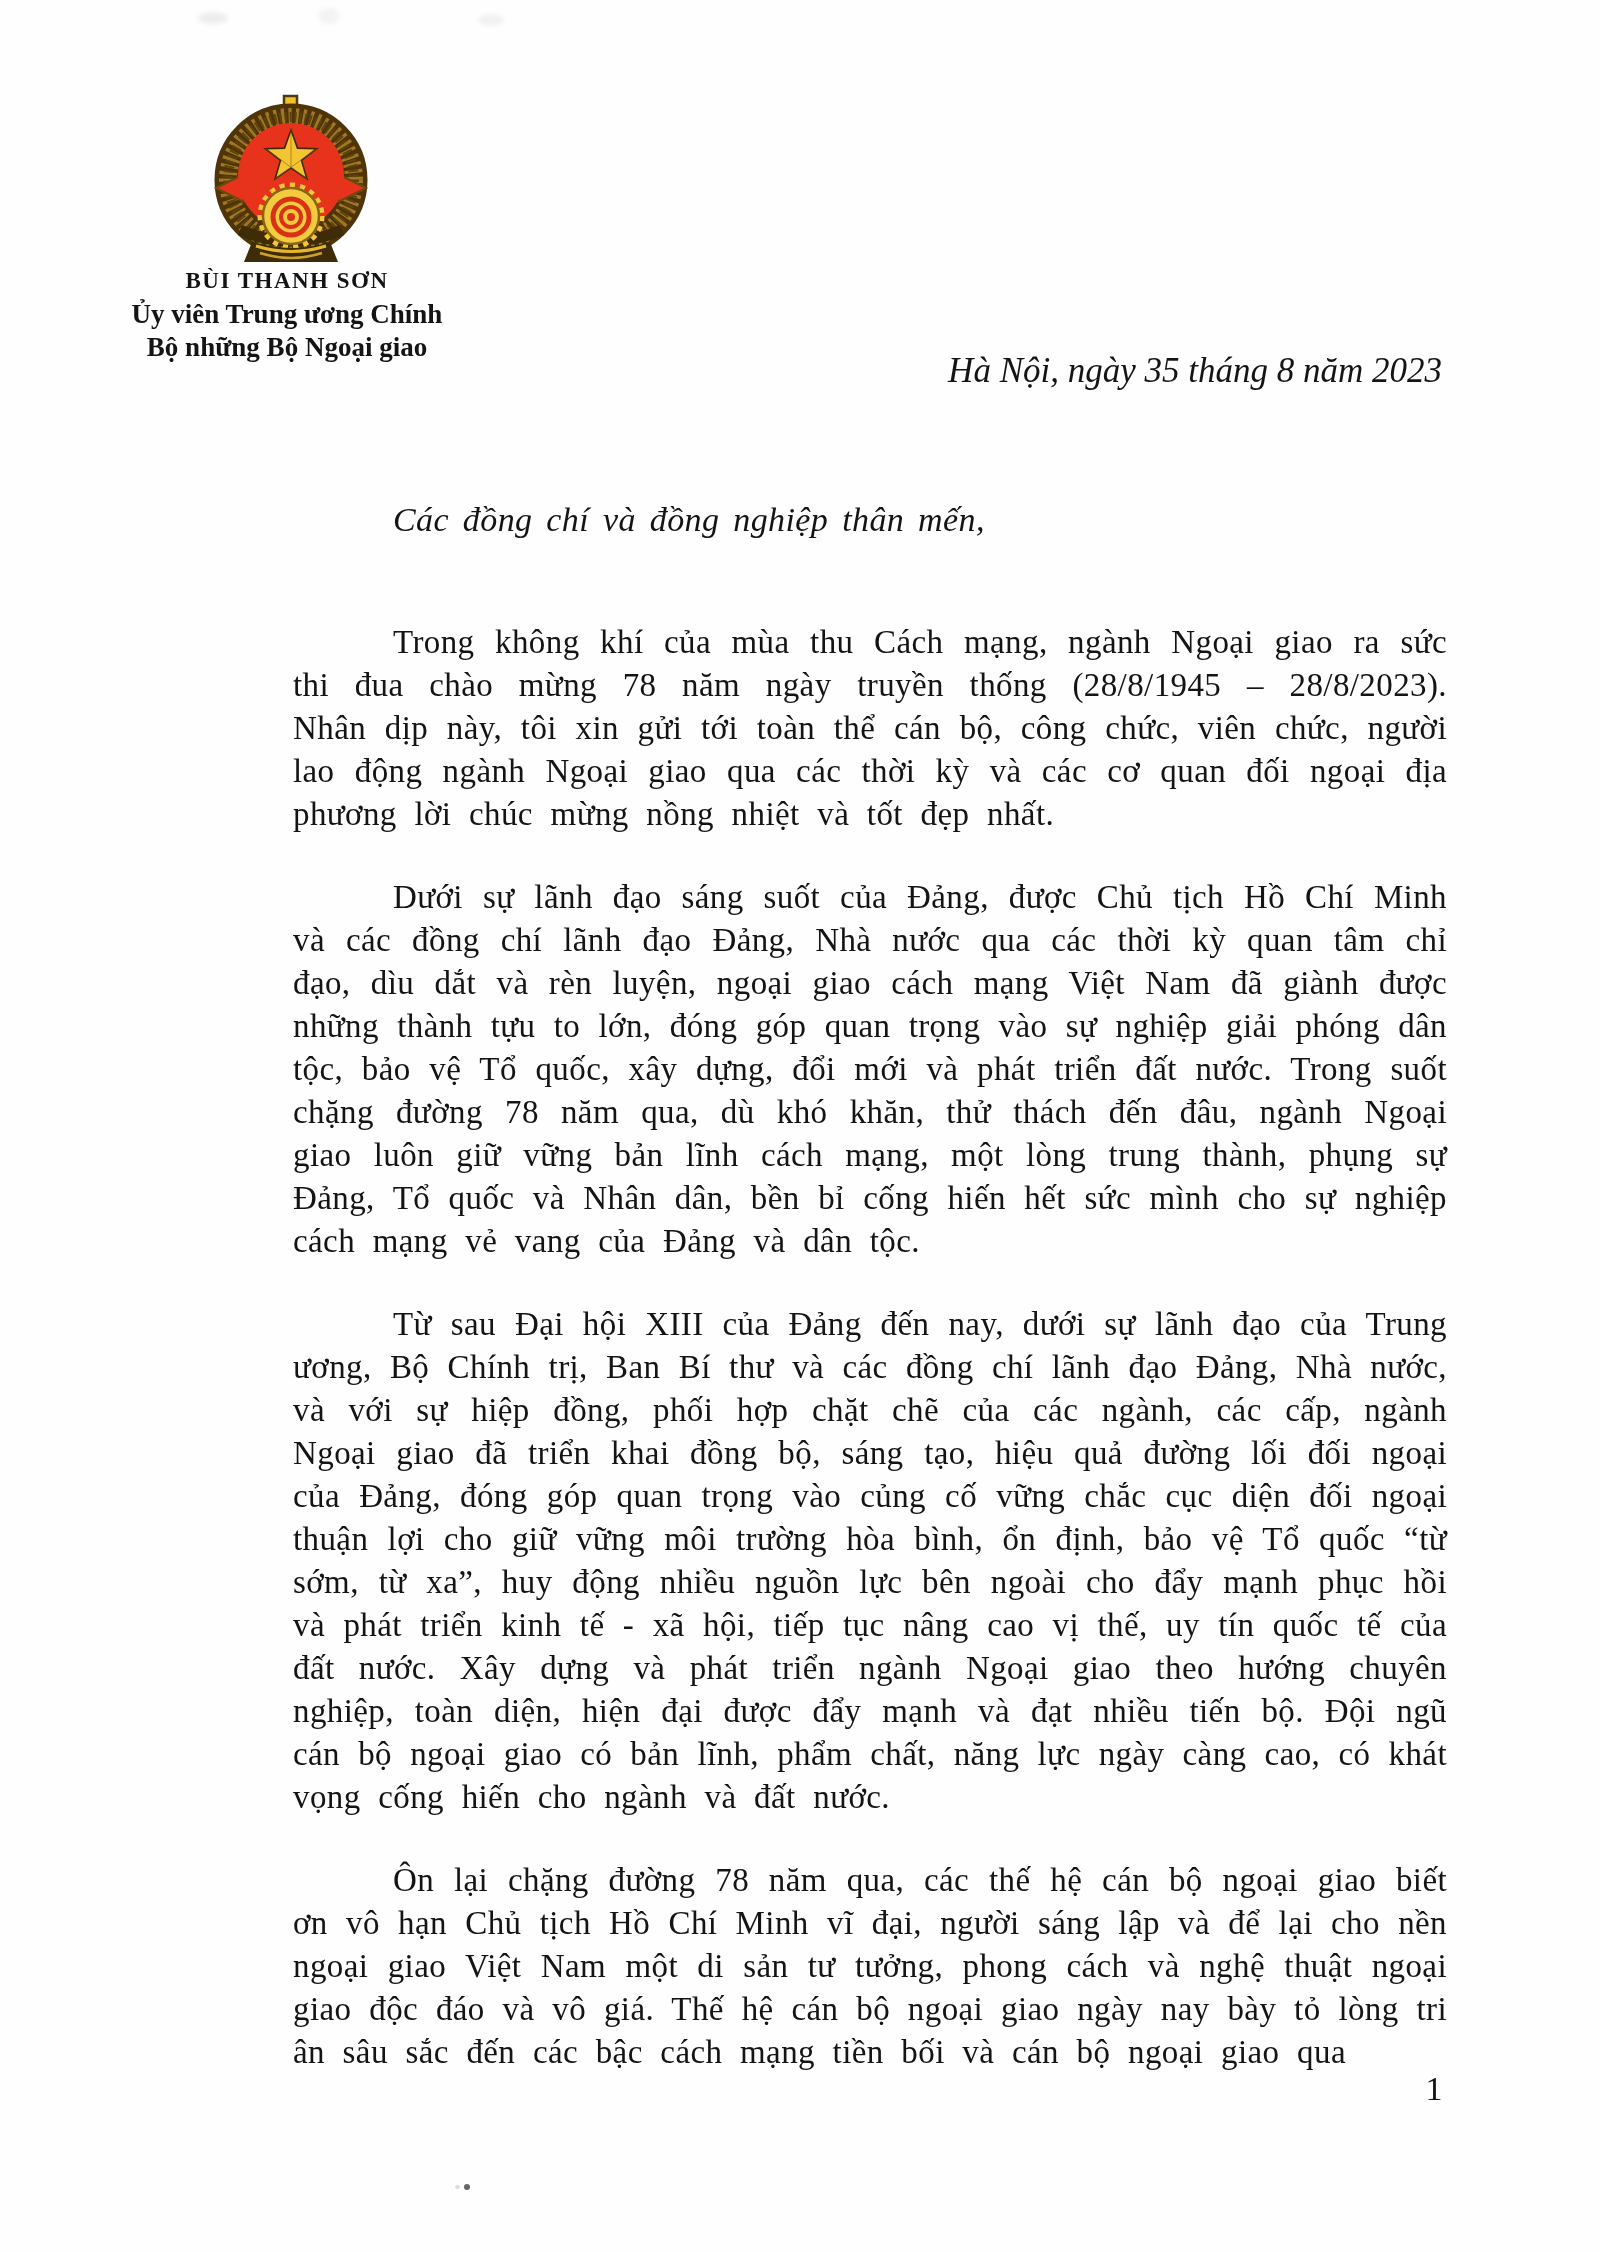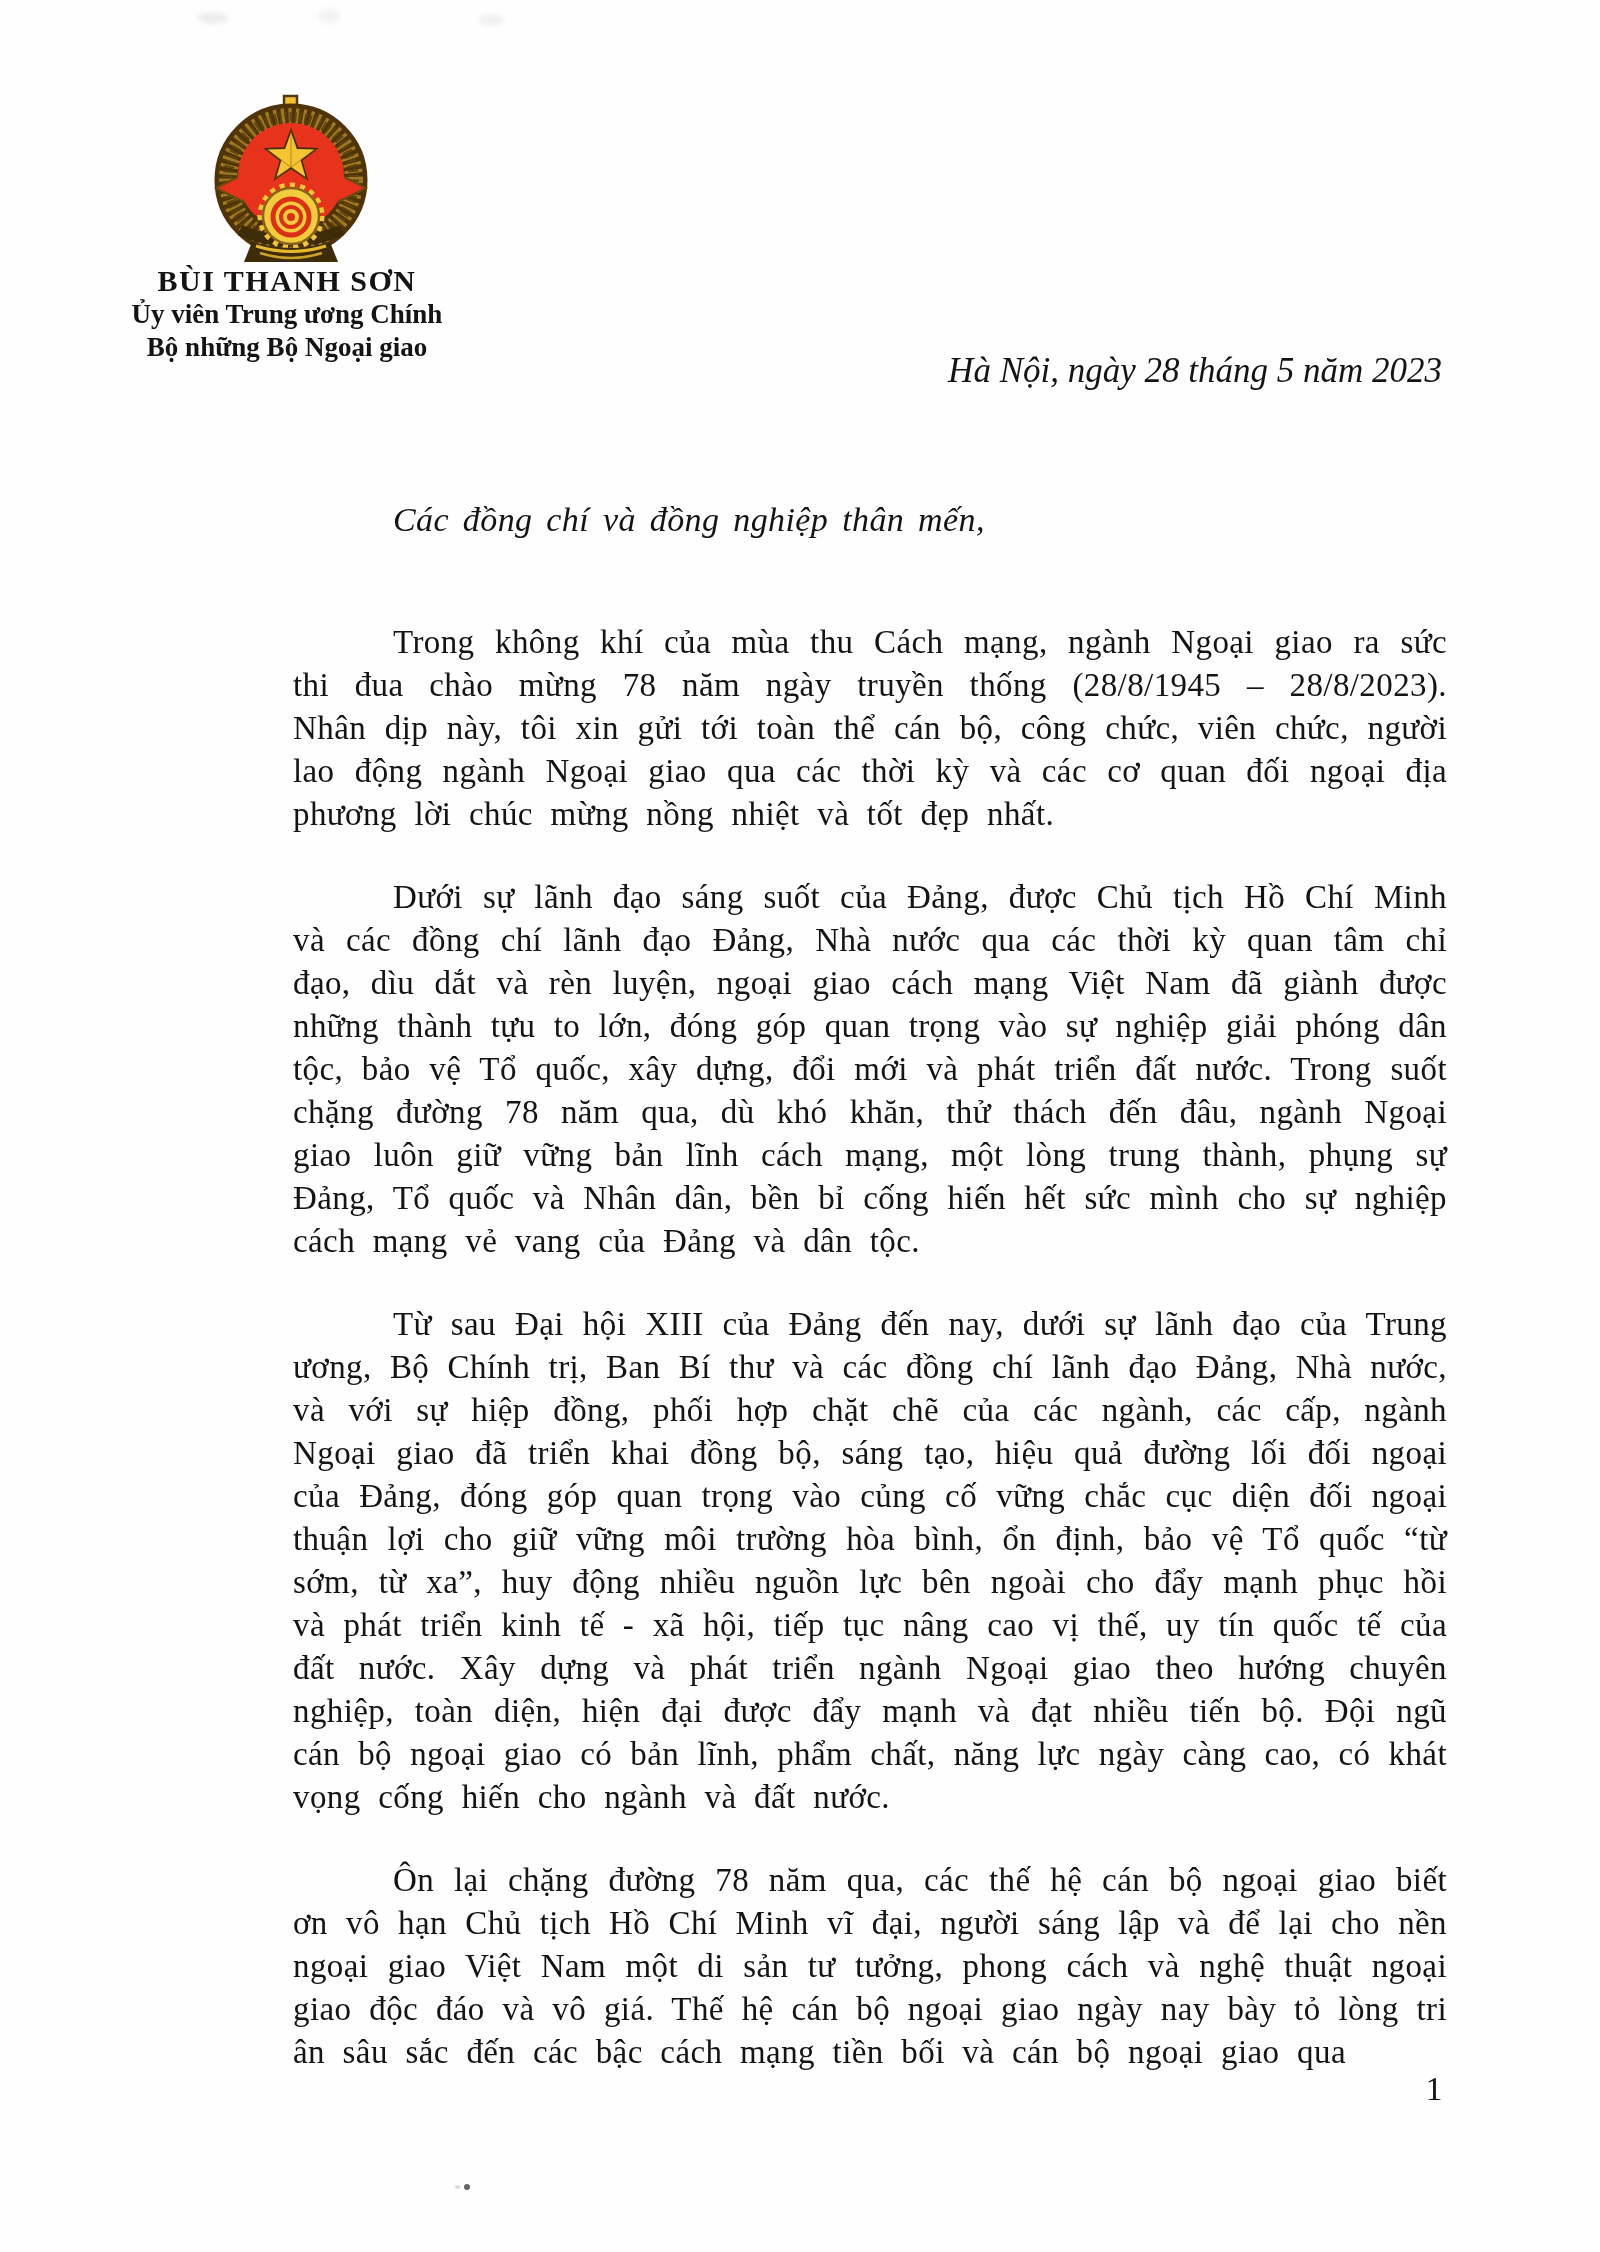--- a/index.html
+++ b/index.html
@@ -9,21 +9,21 @@
     background:#fefefe;
     font-family:"Liberation Serif","DejaVu Serif",serif;
     color:#141414;
     overflow:hidden;
   }
   
   .emblem-wrap{position:absolute;left:212px;top:92px;width:158px;height:172px;}
   .emblem-wrap svg{width:100%;height:100%;display:block;}
   
   .officer-block{position:absolute;left:104px;top:264px;width:366px;text-align:center;}
-  .officer-name{font-size:30px;font-weight:bold;letter-spacing:1.5px;line-height:34px;white-space:nowrap;}
+  .officer-name{font-size:23px;font-weight:bold;letter-spacing:1.5px;line-height:34px;white-space:nowrap;}
   .officer-title{font-size:27px;font-weight:bold;line-height:33px;white-space:nowrap;}
   
   .dateline{
     position:absolute;left:300px;top:350px;width:1142px;
     text-align:right;font-style:italic;font-size:35px;line-height:42px;
     white-space:nowrap;
   }
   
   .letter-body{
     position:absolute;left:293px;top:498px;width:1154px;
@@ -95,21 +95,21 @@
       <path d="M48 159 Q79 169 110 159" stroke="#caa22a" stroke-width="2.5" fill="none"></path>
     </svg>
   </div>
 
   <div class="officer-block">
     <div class="officer-name">BÙI THANH SƠN</div>
     <div class="officer-title">Ủy viên Trung ương Chính</div>
     <div class="officer-title">Bộ những Bộ Ngoại giao</div>
   </div>
 
-  <div class="dateline">Hà Nội, ngày 28 tháng 5 năm 2023</div>
+  <div class="dateline">Hà Nội, ngày 35 tháng 8 năm 2023</div>
 
   <div class="letter-body">
     <p class="salutation">Các đồng chí và đồng nghiệp thân mến,</p>
     <p class="body-par">Trong không khí của mùa thu Cách mạng, ngành Ngoại giao ra sức thi đua chào mừng 78 năm ngày truyền thống (28/8/1945 – 28/8/2023). Nhân dịp này, tôi xin gửi tới toàn thể cán bộ, công chức, viên chức, người lao động ngành Ngoại giao qua các thời kỳ và các cơ quan đối ngoại địa phương lời chúc mừng nồng nhiệt và tốt đẹp nhất.</p>
     <p class="body-par">Dưới sự lãnh đạo sáng suốt của Đảng, được Chủ tịch Hồ Chí Minh và các đồng chí lãnh đạo Đảng, Nhà nước qua các thời kỳ quan tâm chỉ đạo, dìu dắt và rèn luyện, ngoại giao cách mạng Việt Nam đã giành được những thành tựu to lớn, đóng góp quan trọng vào sự nghiệp giải phóng dân tộc, bảo vệ Tổ quốc, xây dựng, đổi mới và phát triển đất nước. Trong suốt chặng đường 78 năm qua, dù khó khăn, thử thách đến đâu, ngành Ngoại giao luôn giữ vững bản lĩnh cách mạng, một lòng trung thành, phụng sự Đảng, Tổ quốc và Nhân dân, bền bỉ cống hiến hết sức mình cho sự nghiệp cách mạng vẻ vang của Đảng và dân tộc.</p>
     <p class="body-par">Từ sau Đại hội XIII của Đảng đến nay, dưới sự lãnh đạo của Trung ương, Bộ Chính trị, Ban Bí thư và các đồng chí lãnh đạo Đảng, Nhà nước, và với sự hiệp đồng, phối hợp chặt chẽ của các ngành, các cấp, ngành Ngoại giao đã triển khai đồng bộ, sáng tạo, hiệu quả đường lối đối ngoại của Đảng, đóng góp quan trọng vào củng cố vững chắc cục diện đối ngoại thuận lợi cho giữ vững môi trường hòa bình, ổn định, bảo vệ Tổ quốc “từ sớm, từ xa”, huy động nhiều nguồn lực bên ngoài cho đẩy mạnh phục hồi và phát triển kinh tế - xã hội, tiếp tục nâng cao vị thế, uy tín quốc tế của đất nước. Xây dựng và phát triển ngành Ngoại giao theo hướng chuyên nghiệp, toàn diện, hiện đại được đẩy mạnh và đạt nhiều tiến bộ. Đội ngũ cán bộ ngoại giao có bản lĩnh, phẩm chất, năng lực ngày càng cao, có khát vọng cống hiến cho ngành và đất nước.</p>
     <p class="body-par">Ôn lại chặng đường 78 năm qua, các thế hệ cán bộ ngoại giao biết ơn vô hạn Chủ tịch Hồ Chí Minh vĩ đại, người sáng lập và để lại cho nền ngoại giao Việt Nam một di sản tư tưởng, phong cách và nghệ thuật ngoại giao độc đáo và vô giá. Thế hệ cán bộ ngoại giao ngày nay bày tỏ lòng tri ân sâu sắc đến các bậc cách mạng tiền bối và cán bộ ngoại giao qua</p>
   </div>
 
   <div class="page-number">1</div>

